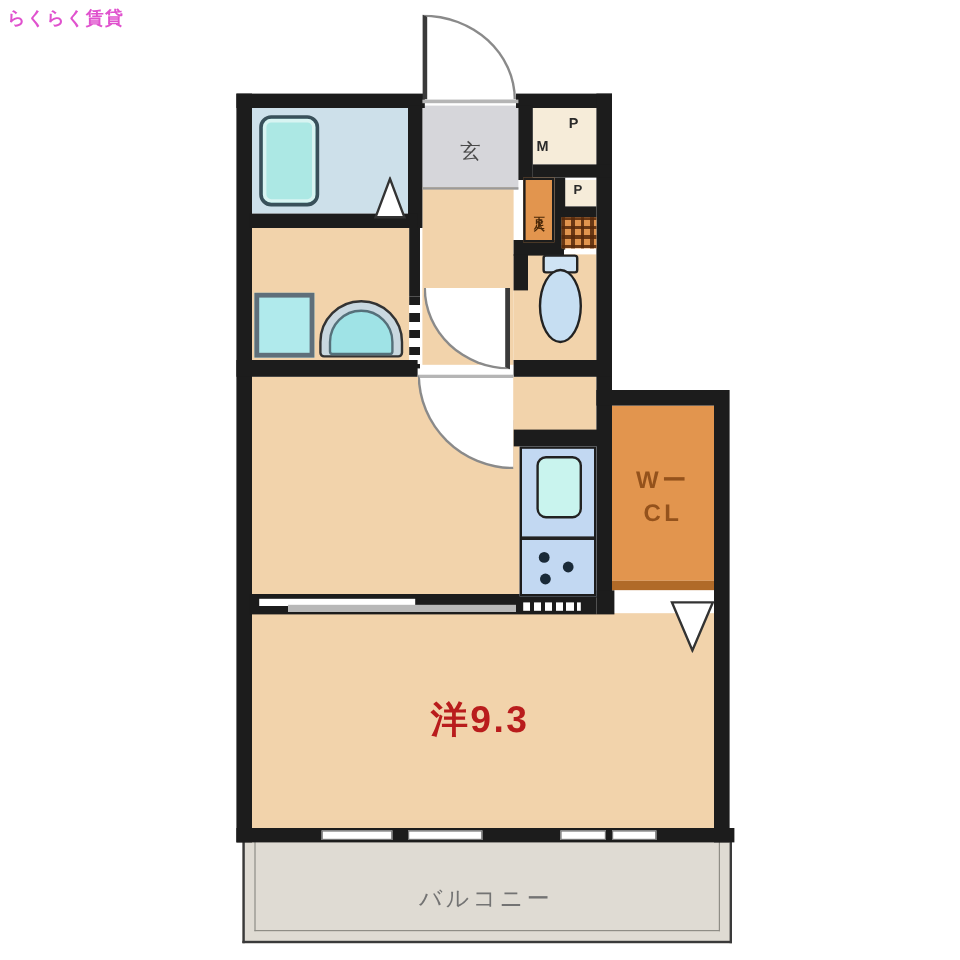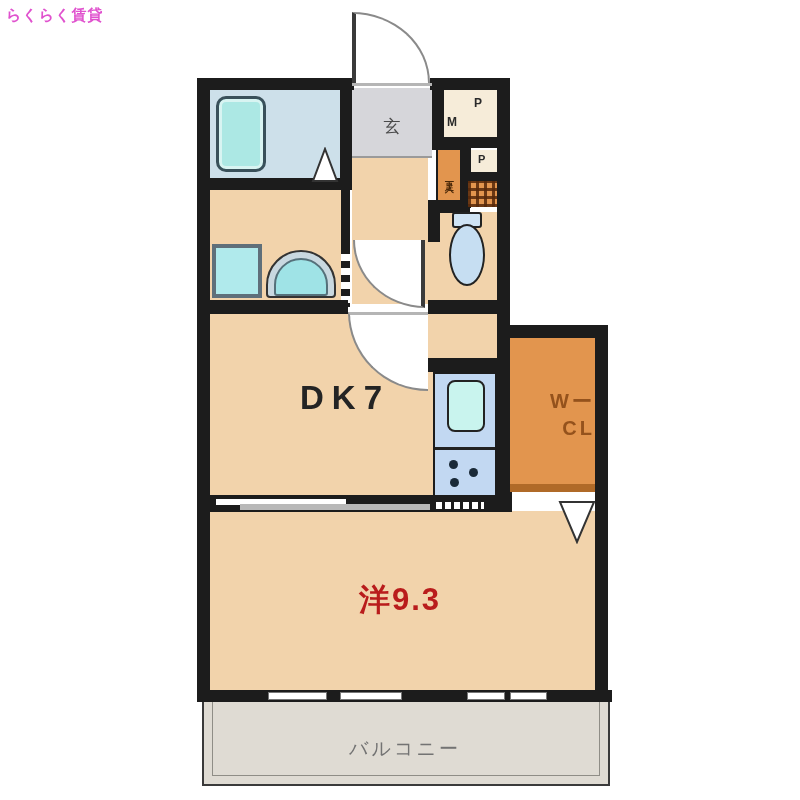--- a/index.html
+++ b/index.html
@@ -114,21 +114,20 @@
     <div class="abs" style="left:0;top:73px;width:60px;height:3px;background:#222;"></div>
     <div class="abs" style="left:14px;top:86px;width:9px;height:9px;background:#1a2a38;border-radius:50%;"></div>
     <div class="abs" style="left:34px;top:94px;width:9px;height:9px;background:#1a2a38;border-radius:50%;"></div>
     <div class="abs" style="left:15px;top:104px;width:9px;height:9px;background:#1a2a38;border-radius:50%;"></div>
   </div>
 
   <div class="abs lbl genkan-lbl" style="left:352px;top:108px;width:80px;height:36px;">玄</div>
   <div class="abs tiny-lbl" style="left:474px;top:96px;">P</div>
   <div class="abs tiny-lbl" style="left:447px;top:115px;">M</div>
   <div class="abs tiny-lbl" style="left:478px;top:153px;font-size:11px;">P</div>
-  <div class="abs lbl dk-lbl" style="left:235px;top:375px;width:220px;height:46px;">DK7</div>
-  <div class="abs wcl-lbl" style="left:510px;top:388px;width:85px;text-align:right;">
+  <div class="abs wcl-lbl" style="left:510px;top:388px;width:85px;text-align:center;">
     <div>Wー</div>
     <div>CL</div>
   </div>
   <div class="abs lbl yo-lbl" style="left:290px;top:578px;width:220px;height:44px;">洋9.3</div>
   <div class="abs lbl balcony-lbl" style="left:300px;top:735px;width:210px;height:28px;">バルコニー</div>
 
 </div>
 
 </body></html>

